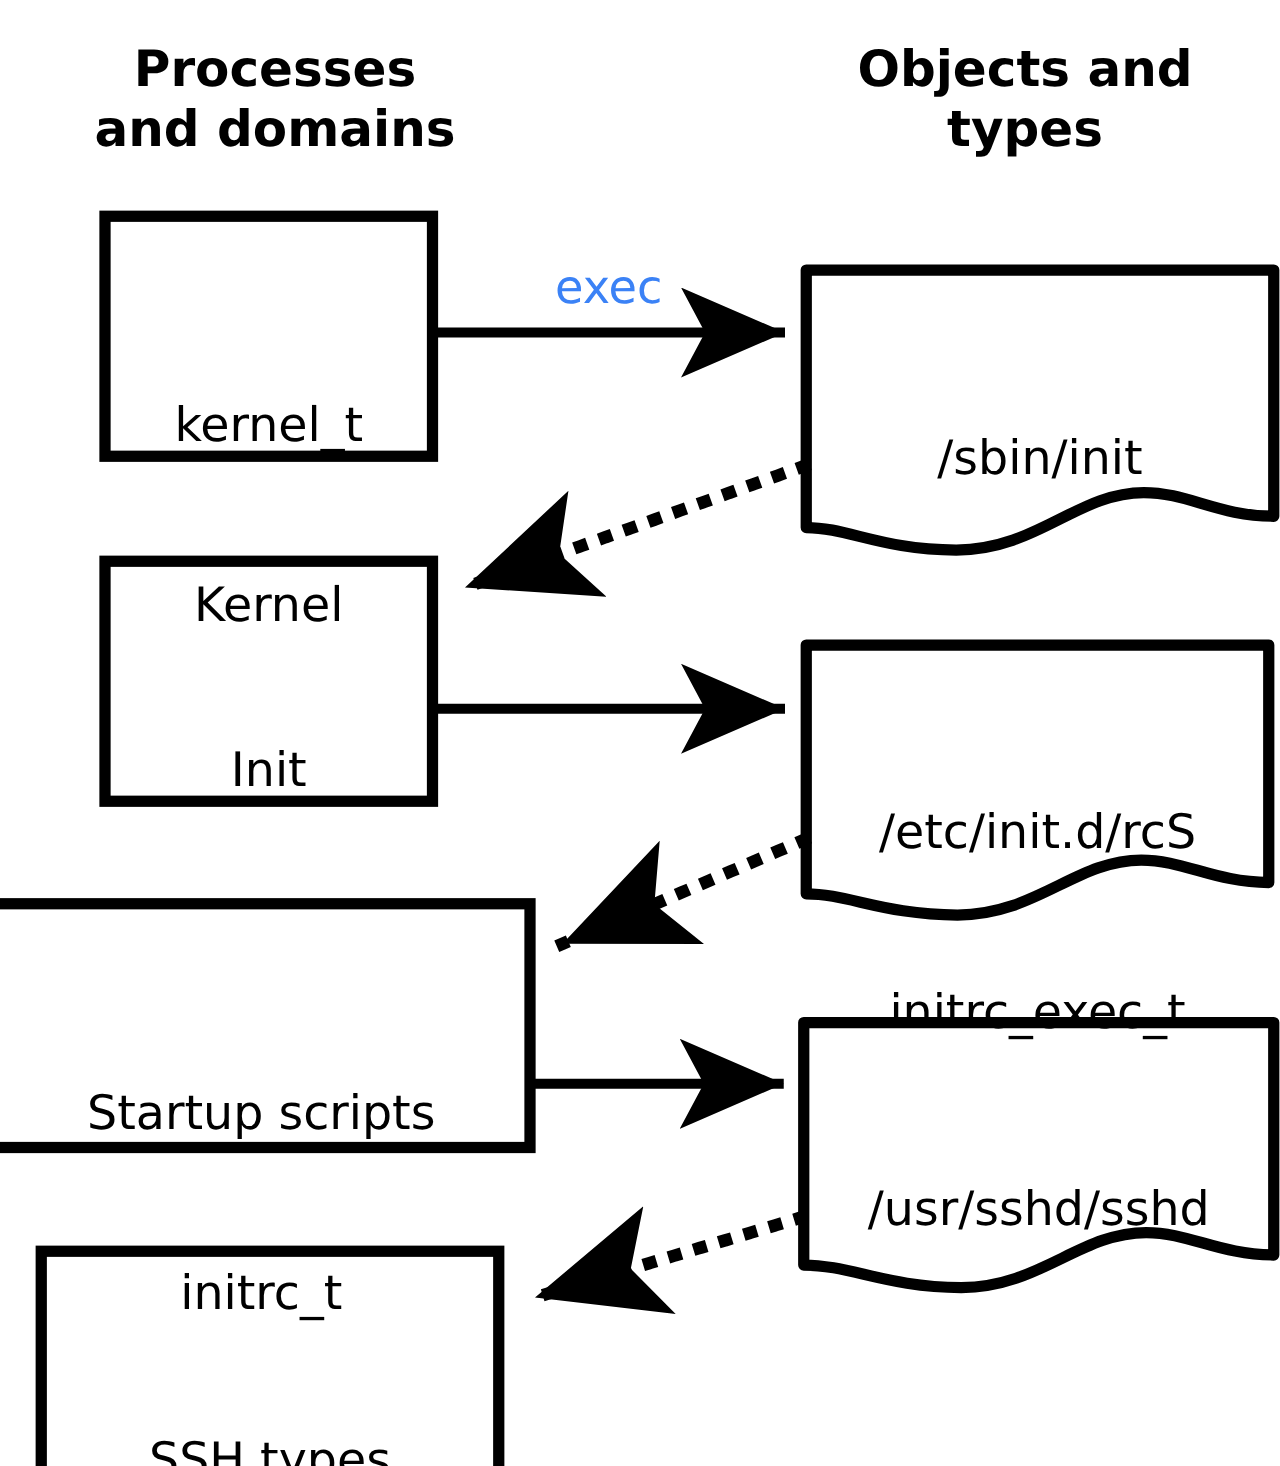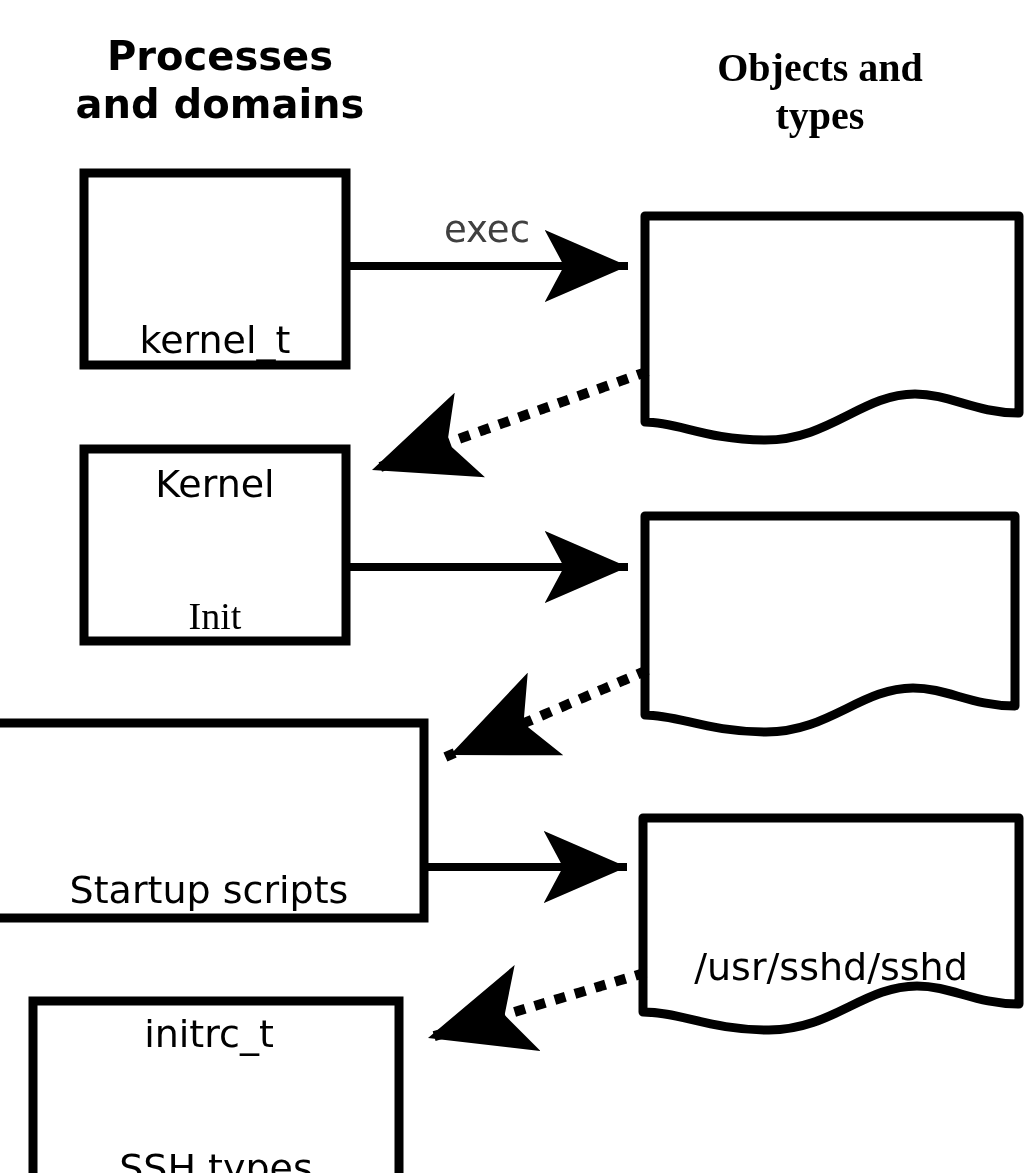--- a/index.html
+++ b/index.html
@@ -42,33 +42,33 @@
     text-align: center;
     color: #000000;
     white-space: pre;
   }
   .edge-label {
     position: absolute;
     font-family: "DejaVu Sans", "Liberation Sans", sans-serif;
     font-weight: normal;
     font-size: 37px;
     line-height: 40px;
-    color: #404040;
+    color: #3b82f6;
     white-space: pre;
   }
 </style>
 </head>
 <body>
 
 <div id="canvas">
 
   <div class="heading" style="left:20px; top:8px; width:400px;">Processes
 and domains</div>
 
-  <div class="heading" style="left:630px; top:20px; width:380px;font-family:Liberation Serif, serif;">Objects and
+  <div class="heading" style="left:630px; top:8px; width:380px;">Objects and
 types</div>
 
   <svg class="layer" viewBox="0 0 1024 1173">
     <defs>
       <marker id="solidArrow" markerWidth="11" markerHeight="9" refX="10.4" refY="4.5" orient="auto" markerUnits="strokeWidth">
         <path d="M 0 0 L 10.4 4.5 L 0 9 L 2.4 4.5 Z" fill="#000000"></path>
       </marker>
       <marker id="dottedArrow" markerWidth="11" markerHeight="9" refX="10.4" refY="4.5" orient="auto" markerUnits="strokeWidth">
         <path d="M 0 0 L 10.4 4.5 L 0 9 L 2.4 4.5 Z" fill="#000000"></path>
       </marker>
@@ -108,38 +108,41 @@
     <line x1="643" y1="648" x2="450" y2="731" stroke="#000000" stroke-width="10" stroke-dasharray="1 20" stroke-linecap="square" marker-end="url(#dottedArrow)"></line>
 
     <line x1="641" y1="950" x2="428" y2="1014" stroke="#000000" stroke-width="10" stroke-dasharray="1 20" stroke-linecap="square" marker-end="url(#dottedArrow)"></line>
   </svg>
 
   <div class="node-label" style="left:84px; top:196px; width:262px;">
     <div>kernel_t</div>
     <div>Kernel</div>
   </div>
 
-  <div class="node-label" style="left:84px; top:472px; width:262px;font-family:Liberation Serif, serif;">
+  <div class="node-label" style="left:84px; top:472px; width:262px;">
     <div>Init</div>
   </div>
 
   <div class="node-label" style="left:-6px; top:746px; width:430px;">
     <div>Startup scripts</div>
     <div>initrc_t</div>
   </div>
 
   <div class="node-label" style="left:33px; top:1024px; width:366px;">
     <div>SSH types</div>
     
   </div>
 
   <div class="node-label" style="left:645px; top:222px; width:374px;">
+    <div>/sbin/init</div>
   </div>
 
   <div class="node-label" style="left:645px; top:521px; width:370px;">
+    <div>/etc/init.d/rcS</div>
+    <div>initrc_exec_t</div>
   </div>
 
   <div class="node-label" style="left:643px; top:823px; width:376px;">
     <div>/usr/sshd/sshd</div>
   </div>
 
   <div class="edge-label" style="left:444px; top:186px;">exec</div>
 
 </div>
 

